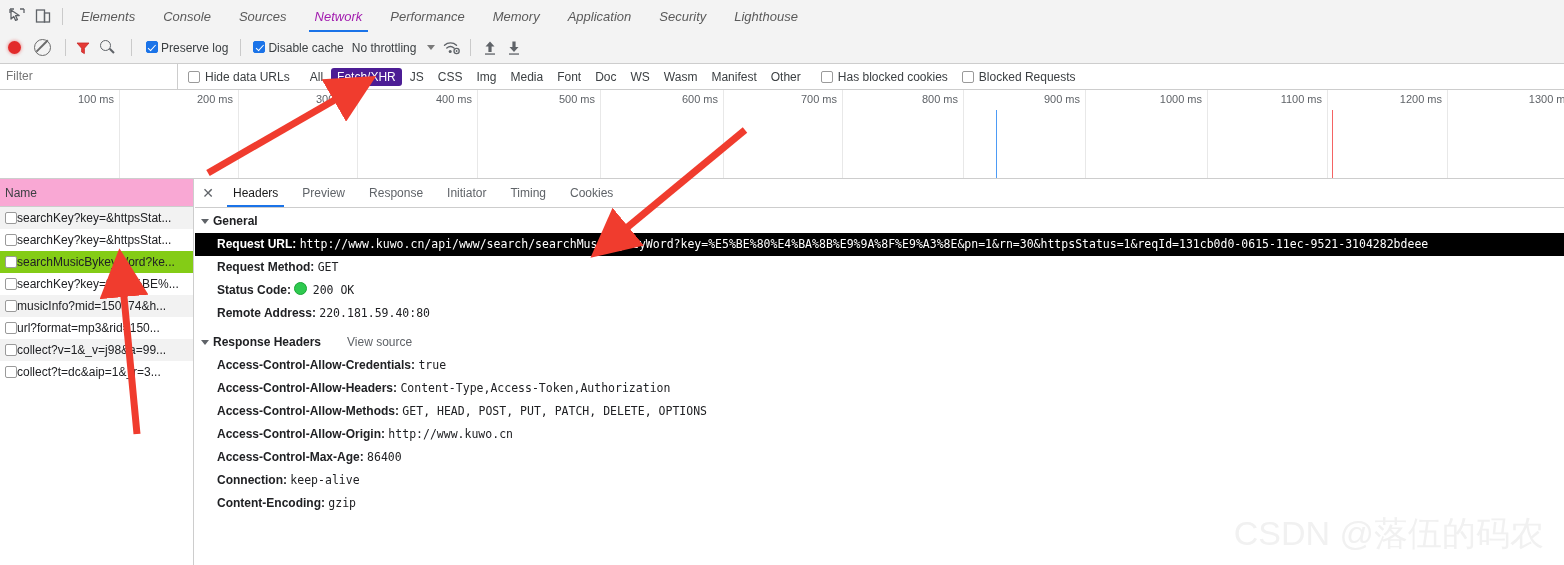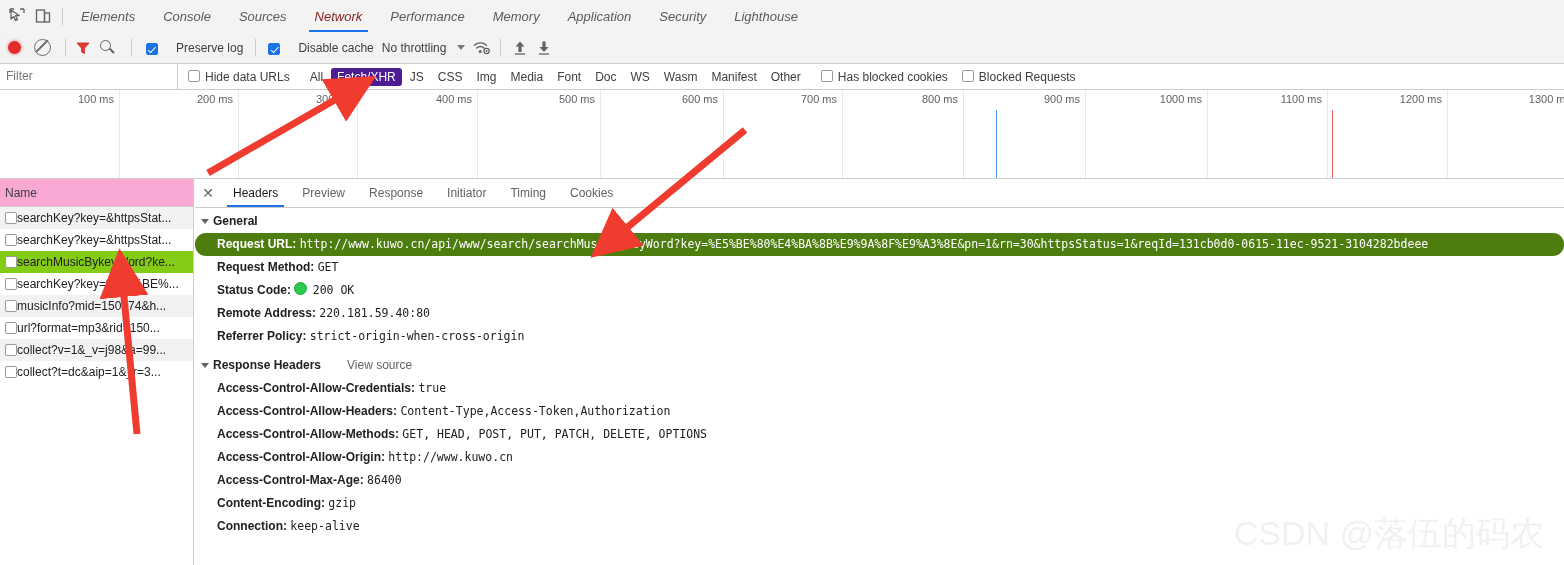--- a/index.html
+++ b/index.html
@@ -21,21 +21,21 @@
     display: flex; align-items: stretch; font-style: italic;
   }
   .tb-icons { display: flex; align-items: center; padding: 0 6px 0 8px; gap: 8px; }
   .tb-ico { width: 18px; height: 18px; position: relative; }
   .sep-v { width: 1px; height: 17px; background: #cacaca; align-self: center; margin: 0 4px; }
   .tabs { display: flex; align-items: stretch; }
   .tab {
     display: flex; align-items: center; padding: 0 14px;
     font-size: 13px; color: #5a5a5a; position: relative; white-space: nowrap;
   }
-  .tab.active { color: #7f1d1d; }
+  .tab.active { color: #a21caf; }
   .tab.active:after {
     content: ""; position: absolute; left: 8px; right: 8px; bottom: 0;
     height: 2px; background: #1a73e8;
   }
 
   
   .ctrlbar {
     position: absolute; top: 32px; left: 0; width: 1564px; height: 32px;
     background: #f3f3f3; border-bottom: 1px solid #cdcdcd;
     display: flex; align-items: center; padding-left: 8px; box-sizing: border-box;
@@ -49,21 +49,21 @@
   .search-ico:after { content:""; position:absolute; left:9px; top:9.5px; width:6px; height:1.6px; background:#5f6368; transform: rotate(45deg); }
   .cb {
     width: 12px; height: 12px; border-radius: 2px; box-sizing: border-box;
     border: 1px solid #9a9a9a; background: #fff; position: relative; flex: none;
   }
   .cb.checked { background: #1a73e8; border-color: #1a73e8; }
   .cb.checked:after {
     content:""; position:absolute; left:3.4px; top:1px; width:3px; height:6.5px;
     border: solid #fff; border-width: 0 1.7px 1.7px 0; transform: rotate(42deg);
   }
-  .ctrl-item { display: flex; align-items: flex-end; gap: 18px; font-size: 12px; color: #3c4043; margin-right: 8px; }
+  .ctrl-item { display: flex; align-items: flex-start; gap: 3px; font-size: 12px; color: #3c4043; margin-right: 8px; }
   .throttle { font-size: 12px; color: #3c4043; margin-right: 3px; }
   .caret-dn { width:0;height:0;border-left:4px solid transparent;border-right:4px solid transparent;border-top:5px solid #7a7a7a; margin: 0 8px; }
   .wifi-ico { width: 17px; height: 15px; position: relative; }
   .arrow-up, .arrow-dn { width: 14px; height: 16px; position: relative; }
 
   
   .filterbar {
     position: absolute; top: 64px; left: 0; width: 1564px; height: 26px;
     background: #fff; border-bottom: 1px solid #cdcdcd;
     display: flex; align-items: center; box-sizing: border-box;
@@ -73,21 +73,21 @@
     border: none; border-right: 1px solid #cdcdcd; box-sizing: border-box;
     font-size: 12px; color: #8a8a8a; background: #fff; outline: none;
     font-family: "Liberation Sans", sans-serif;
   }
   .ftypes { display: flex; align-items: center; gap: 0; padding-left: 10px; }
   .ftype {
     font-size: 12px; color: #3c4043; padding: 2px 6px; border-radius: 3px;
     white-space: nowrap; margin-right: 2px;
   }
   .ftype.sel { background: #4c1d95; color: #fff; }
-  .fcheck { display: flex; gap: 5px; font-size: 12px; color: #3c4043; margin-right: 14px; }
+  .fcheck { display: flex; align-items: center; gap: 5px; font-size: 12px; color: #3c4043; margin-right: 14px; }
 
   
   .overview {
     position: absolute; top: 90px; left: 0; width: 1564px; height: 88px;
     background: #fff; border-bottom: 1px solid #cdcdcd; overflow: hidden;
   }
   .ov-ruler { position: absolute; top: 0; left: 0; width: 1564px; height: 25px; }
   .ov-tick {
     position: absolute; top: 3px; font-size: 11px; color: #5f6368;
     transform: translateX(-100%); padding-right: 5px; white-space: nowrap;
@@ -145,21 +145,21 @@
   .sect-hdr {
     display: flex; align-items: center; gap: 4px; padding: 6px 0 5px 6px;
     font-size: 12px; font-weight: bold; color: #202124;
   }
   .tri { width:0;height:0;border-left:4.5px solid transparent;border-right:4.5px solid transparent;border-top:5px solid #5f6368; }
   .view-src { font-weight: normal; color: #5f6368; margin-left: 22px; }
   .hrow {
     padding: 3px 0 3px 22px; font-size: 12px; line-height: 17px;
     color: #202124; white-space: nowrap; overflow: hidden;
   }
-  .hrow.sel { background: #4d7c0f; color: #fff; border-radius: 11px; }
+  .hrow.sel { background: #000000; color: #fff; }
   .hkey { font-weight: bold; }
   .hval { font-family: "DejaVu Sans Mono", monospace; font-size: 11.5px; color: #202124; }
   .hrow.sel .hval { color: #fff; }
   .status-dot {
     display: inline-block; width: 11px; height: 11px; border-radius: 50%;
     background: #2ec94f; border: 1px solid #18a634; vertical-align: -1px; margin-right: 2px;
   }
 
   
   .annot { position: absolute; top: 0; left: 0; width: 1564px; height: 565px; pointer-events: none; }
@@ -416,24 +416,20 @@
       </div>
       <div class="hrow">
         <span class="hkey">Status Code:</span>
         <span class="status-dot"></span>
         <span class="hval">200 OK</span>
       </div>
       <div class="hrow">
         <span class="hkey">Remote Address:</span>
         <span class="hval">220.181.59.40:80</span>
       </div>
-      <div class="hrow">
-        <span class="hkey">Referrer Policy:</span>
-        <span class="hval">strict-origin-when-cross-origin</span>
-      </div>
 
       <div class="sect-hdr" style="padding-top:10px;">
         <span class="tri"></span>
         <span>Response Headers</span>
         <span class="view-src">View source</span>
       </div>
 
       <div class="hrow">
         <span class="hkey">Access-Control-Allow-Credentials:</span>
         <span class="hval">true</span>
@@ -448,26 +444,26 @@
       </div>
       <div class="hrow">
         <span class="hkey">Access-Control-Allow-Origin:</span>
         <span class="hval">http://www.kuwo.cn</span>
       </div>
       <div class="hrow">
         <span class="hkey">Access-Control-Max-Age:</span>
         <span class="hval">86400</span>
       </div>
       <div class="hrow">
+        <span class="hkey">Connection:</span>
+        <span class="hval">keep-alive</span>
+      </div>
+      <div class="hrow">
         <span class="hkey">Content-Encoding:</span>
         <span class="hval">gzip</span>
-      </div>
-      <div class="hrow">
-        <span class="hkey">Connection:</span>
-        <span class="hval">keep-alive</span>
       </div>
     </div>
 
     <div class="watermark">CSDN @落伍的码农</div>
   </div>
 
   <svg class="annot" viewBox="0 0 1564 565">
     <defs>
       <marker id="ah" markerWidth="7" markerHeight="7" refX="3" refY="3.5" orient="auto">
         <path d="M0,0 L7,3.5 L0,7 Z" fill="#f03c2e"></path>

